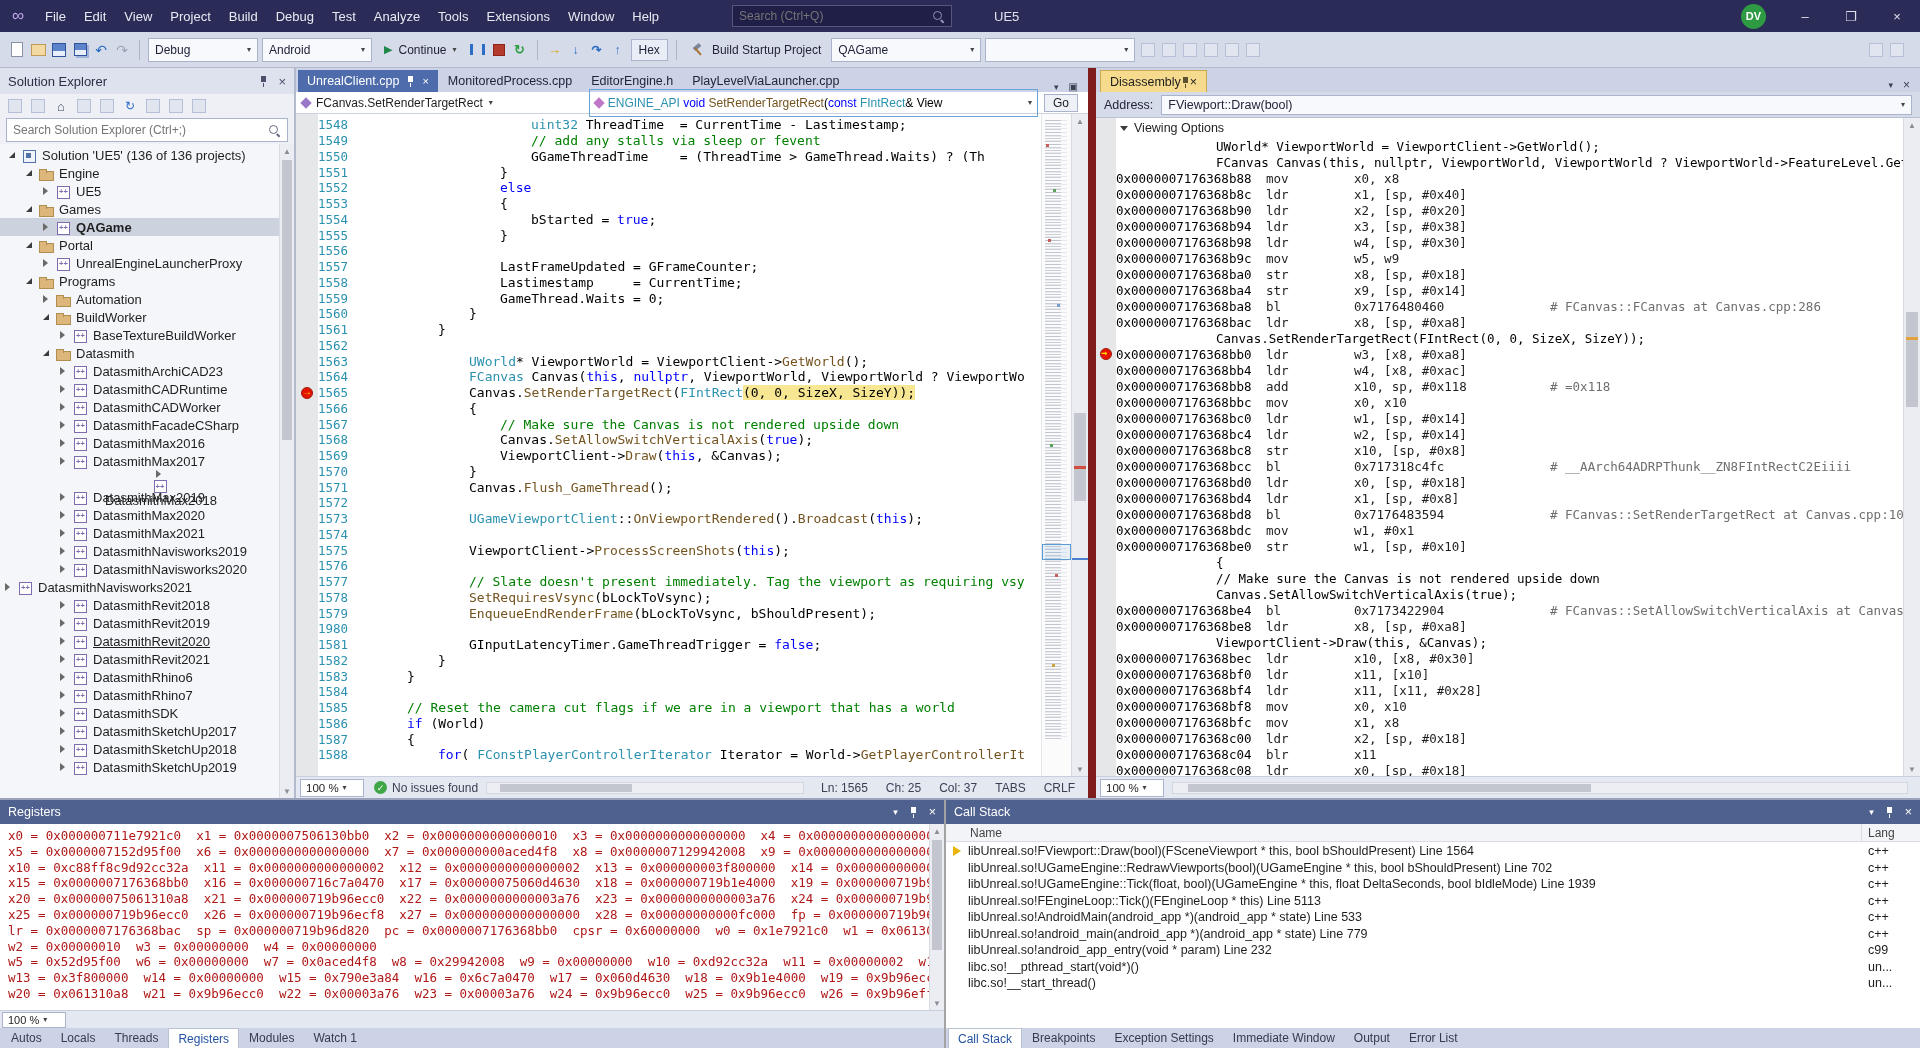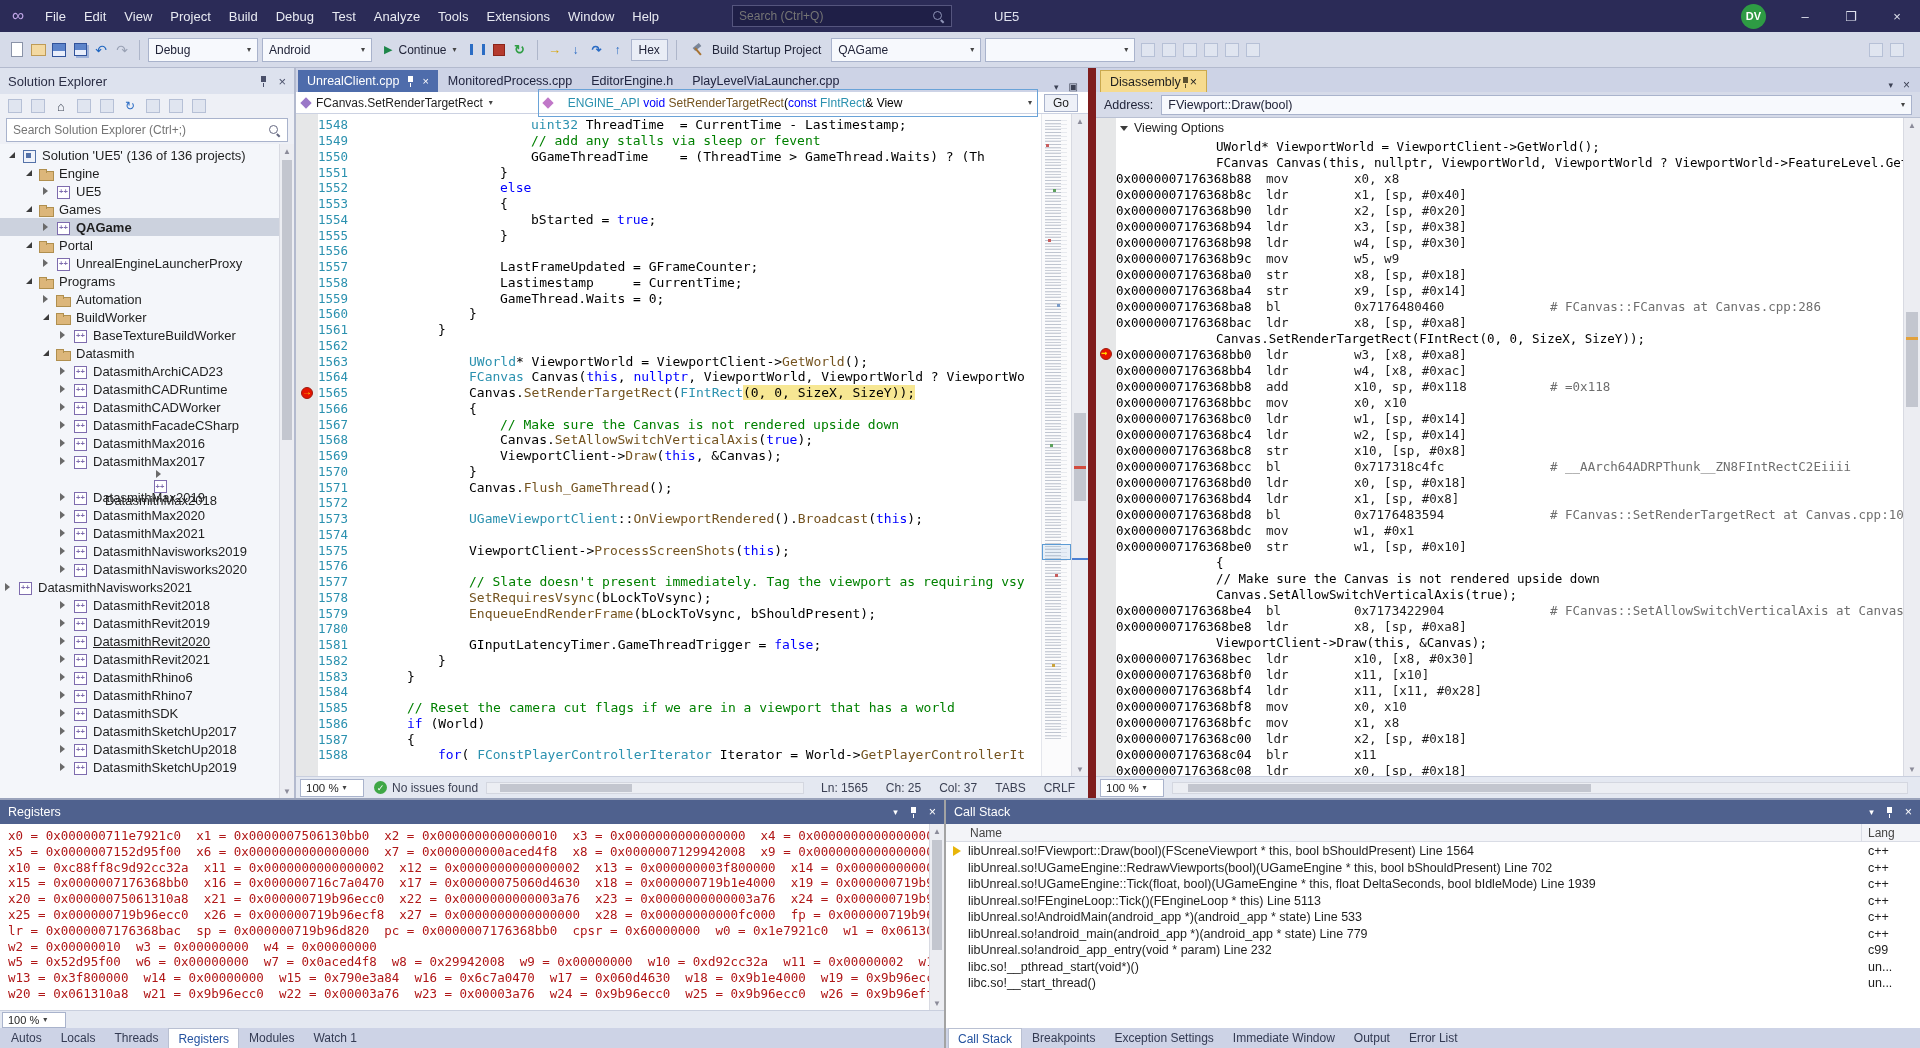--- a/index.html
+++ b/index.html
@@ -94,21 +94,21 @@
 .ed-tab{height:22px;display:flex;align-items:center;padding:0 9px;font-size:12.5px;color:#20243f;gap:7px;white-space:nowrap}
 .ed-tab.active{background:#4e6cab;color:#fff}
 .tab-x{font-size:11px}
 .tabs-right{margin-left:auto;display:flex;gap:10px;align-items:center;padding:0 10px;color:#3c4154;font-size:10px}
 .pin-ic{position:relative;width:9px;height:12px;display:inline-block}
 .pin-ic::before{content:"";position:absolute;left:2px;top:1px;width:5px;height:6px;background:currentColor}
 .pin-ic::after{content:"";position:absolute;left:4px;top:8px;width:1px;height:4px;background:currentColor}
 .ed-crumb{height:22px;border-bottom:1px solid #ccd2e2;display:flex;align-items:center;font-size:12px;padding:0 6px;gap:6px;background:#fff}
 .cube{width:8px;height:8px;background:#9a77c8;transform:rotate(45deg);flex:0 0 auto}
 .crumb-left{display:flex;align-items:center;gap:6px;flex:0 0 auto}
-.navbox{margin-left:39px;flex:1;height:28px;border:1px solid #6aa3d8;display:flex;align-items:center;padding:0 5px;gap:16px;overflow:hidden;white-space:nowrap}
+.navbox{margin-left:90px;flex:1;height:28px;border:1px solid #6aa3d8;display:flex;align-items:center;padding:0 5px;gap:5px;overflow:hidden;white-space:nowrap}
 .gochip{height:18px;border:1px solid #a9b3cc;background:#eef1f8;padding:0 8px;display:flex;align-items:center;flex:0 0 auto;margin-right:4px}
 .code-wrap{flex:1;display:flex;min-height:0;position:relative}
 .code-wrap::before{content:"";position:absolute;left:0;top:0;bottom:0;width:22px;background:#e6e7e8}
 .code-lines{flex:1;overflow:hidden;padding-top:3px;position:relative;z-index:1;min-width:0}
 .code-row{height:15.75px;display:flex;align-items:center}
 .bp-cell{width:22px;flex:0 0 auto;display:flex;align-items:center;justify-content:center}
 .lnum{width:44px;text-align:left;color:#2b91af;font-family:"DejaVu Sans Mono",monospace;font-size:12.5px;flex:0 0 auto}
 .ltext{margin-left:14px;font-family:"DejaVu Sans Mono",monospace;font-size:13px;white-space:pre;flex:1;overflow:hidden}
 .sg-p{color:#000}.sg-k{color:#0000ff}.sg-t{color:#2b91af}.sg-c{color:#008000}.sg-f{color:#74531f}
 .sg-hl{background:#f7e793;color:#000}
@@ -681,21 +681,21 @@
               <span class="lnum" data-name="line-number">1578</span>
               <span class="ltext" data-name="code-text" style="padding-left: 93px;"><span class="sg-f">SetRequiresVsync</span><span class="sg-p">(bLockToVsync);</span></span>
             </div>
             <div class="code-row" data-name="code-line">
               <span class="bp-cell" data-name="breakpoint-margin"></span>
               <span class="lnum" data-name="line-number">1579</span>
               <span class="ltext" data-name="code-text" style="padding-left: 93px;"><span class="sg-f">EnqueueEndRenderFrame</span><span class="sg-p">(bLockToVsync, bShouldPresent);</span></span>
             </div>
             <div class="code-row" data-name="code-line">
               <span class="bp-cell" data-name="breakpoint-margin"></span>
-              <span class="lnum" data-name="line-number">1780</span>
+              <span class="lnum" data-name="line-number">1980</span>
               <span class="ltext" data-name="code-text" style="padding-left: 0px;"></span>
             </div>
             <div class="code-row" data-name="code-line">
               <span class="bp-cell" data-name="breakpoint-margin"></span>
               <span class="lnum" data-name="line-number">1581</span>
               <span class="ltext" data-name="code-text" style="padding-left: 93px;"><span class="sg-p">GInputLatencyTimer.GameThreadTrigger = </span><span class="sg-k">false</span><span class="sg-p">;</span></span>
             </div>
             <div class="code-row" data-name="code-line">
               <span class="bp-cell" data-name="breakpoint-margin"></span>
               <span class="lnum" data-name="line-number">1582</span>

